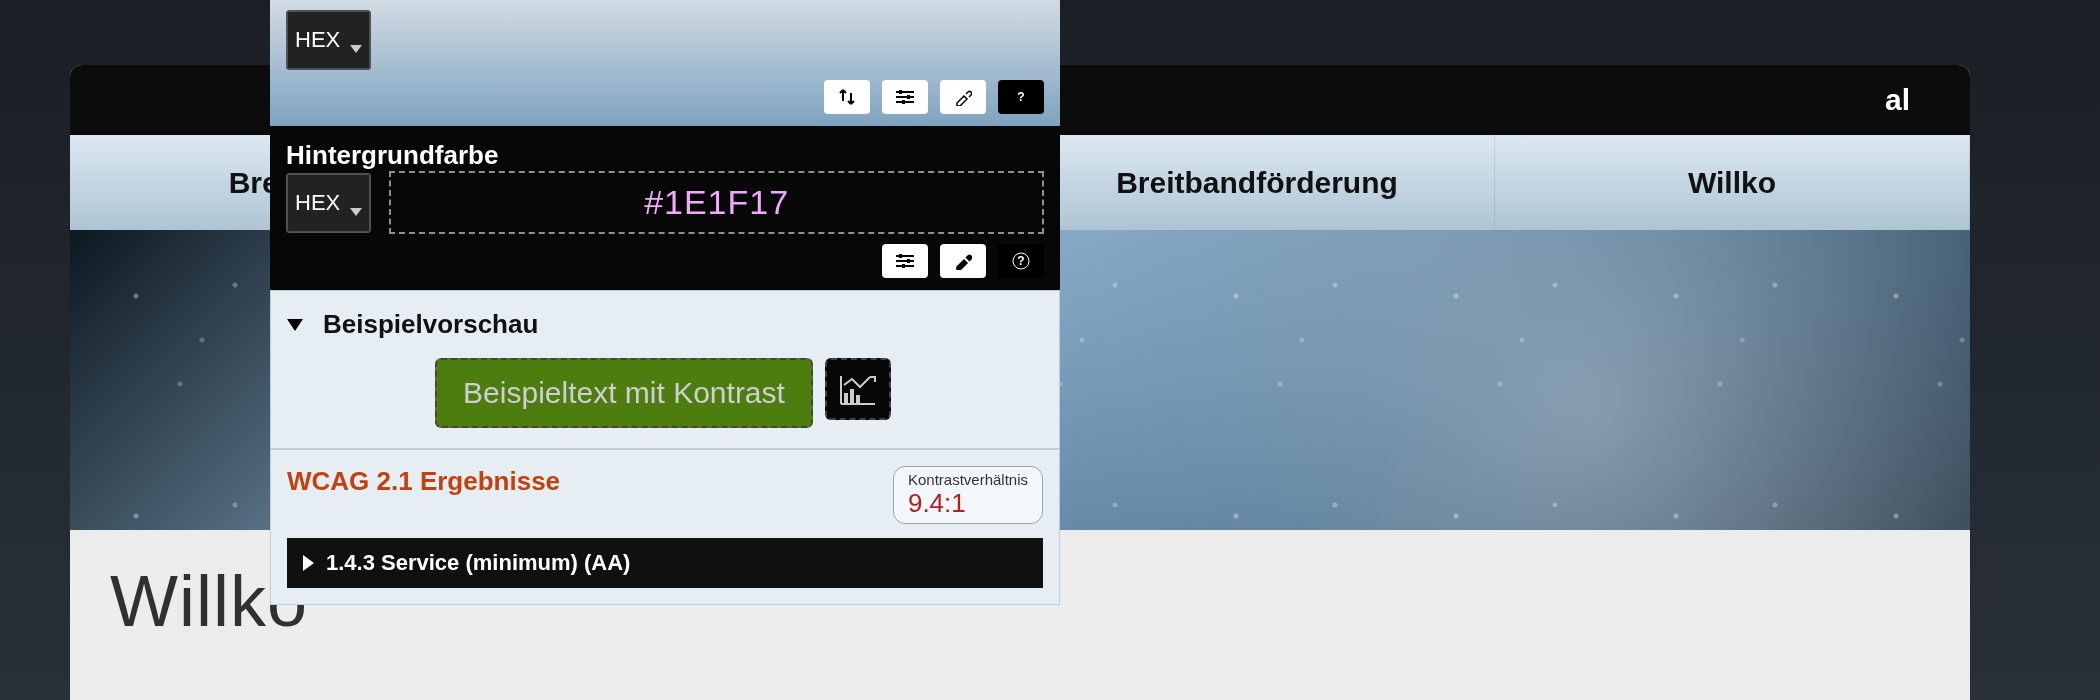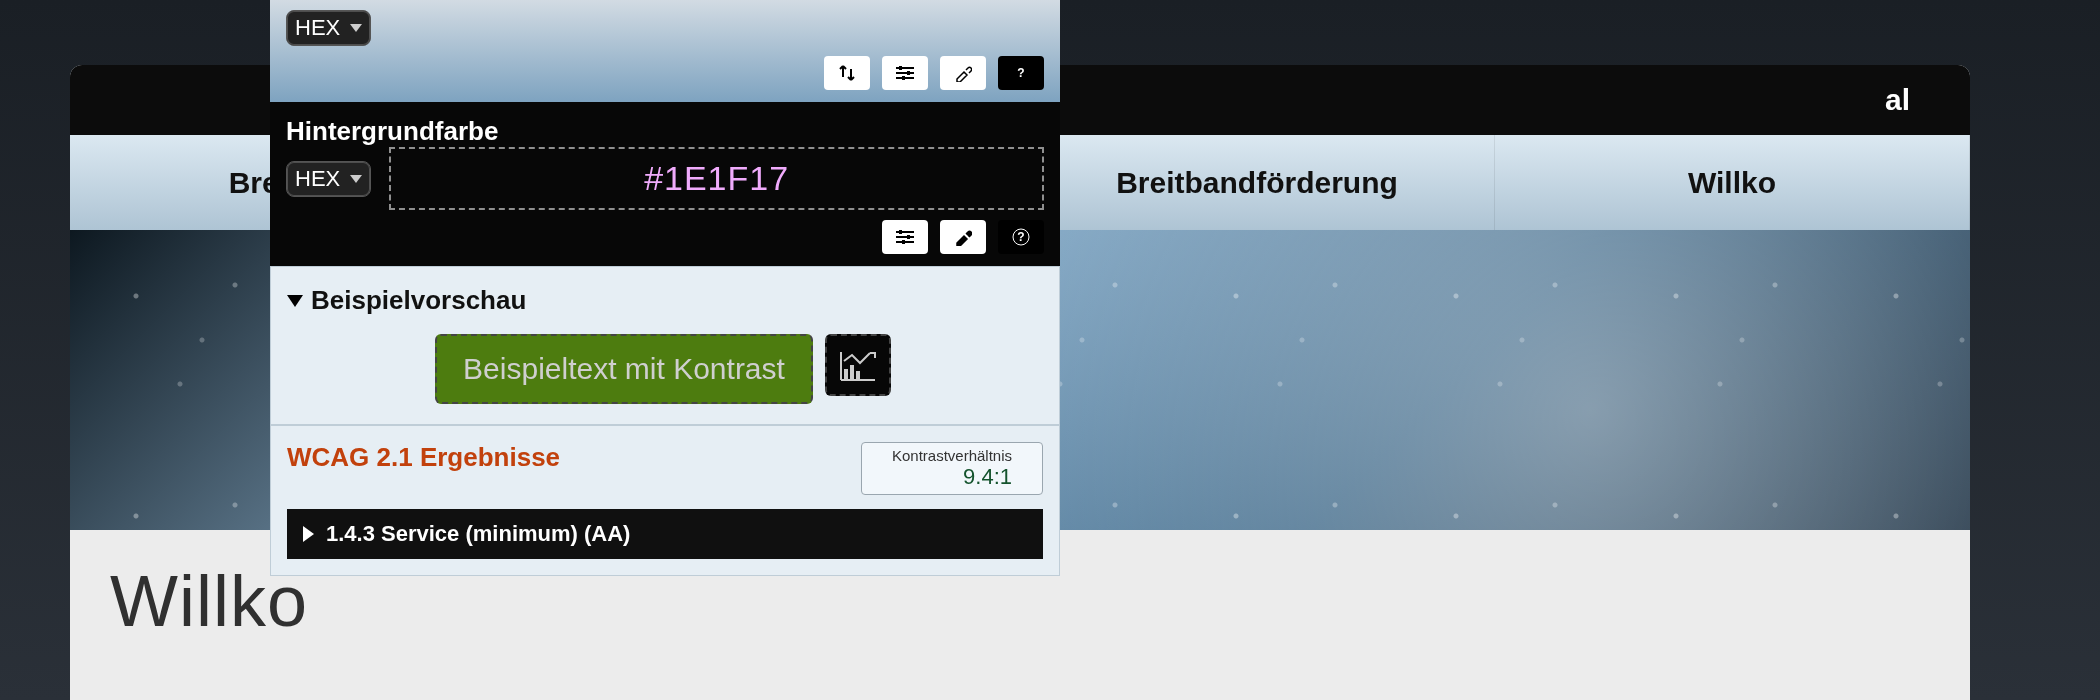--- a/index.html
+++ b/index.html
@@ -105,26 +105,26 @@
   .color-row {
     display: flex;
     align-items: center;
     gap: 18px;
     margin-bottom: 10px;
   }
   .format-select {
     background:#222;
     color:#fff;
     border:1px solid #555;
-    padding:4px 8px;
+    padding:16px 8px;
     font-size:22px;
     display:flex;
-    align-items:center;
+    align-items:flex-end;
     gap:10px;
-    border-radius:8px;
+    border-radius:3px;
     box-shadow: inset 0 0 0 1px rgba(255,255,255,0.2);
   }
   .format-select .caret{
     width:0;height:0;border-left:6px solid transparent;border-right:6px solid transparent;border-top:8px solid #ccc;
   }
   .hex-input {
     flex:1;
     border:2px dashed rgba(0,0,0,0.25);
     padding:10px 22px;
     font-size:34px;
@@ -152,21 +152,21 @@
     font-size:18px;
     color:#000;
   }
   .icon-btn.dark{ background:#000;color:#fff; }
   .preview-section{
     background:#e6eef4;
     padding:18px 20px 20px 16px;
     border:1px solid #bfcdd7;
   }
   .preview-header{
-    display:flex;align-items:center;gap:8px;
+    display:flex;align-items:center;gap:20px;
     font-size:26px;font-weight:bold;color:#111;margin-bottom:18px;
   }
   .tri-down{
     width:0;height:0;border-left:8px solid transparent;border-right:8px solid transparent;border-top:12px solid #000;
   }
   .preview-row{
     display:flex;gap:12px;justify-content:center;
   }
   .sample-pill{
     background:#4d7c0f;
@@ -186,27 +186,27 @@
     background:#e6eef4;
     border:1px solid #bfcdd7;
     padding:16px;
   }
   .results-row{
     display:flex;align-items:flex-start;justify-content:space-between;margin-bottom:14px;
   }
   .results-title{ font-size:26px;font-weight:bold;color:#c2410c; }
   .ratio-box{
     border:1px solid #9aa6af;
-    border-radius:4px;
-    padding:4px 30px;
-    text-align:right;
+    border-radius:12px;
+    padding:4px 14px;
+    text-align:left;
     background:#f2f7fb;
   }
   .ratio-label{ font-size:15px;color:#333; }
-  .ratio-val{ font-size:22px;color:#14532d; }
+  .ratio-val{ font-size:26px;color:#b91c1c; }
   .criterion{
     background:#101010;color:#fff;
     padding:12px 16px;
     display:flex;align-items:center;gap:12px;
     font-size:22px;font-weight:bold;
   }
   .tri-right{
     width:0;height:0;border-top:8px solid transparent;border-bottom:8px solid transparent;border-left:11px solid #fff;
   }
 

